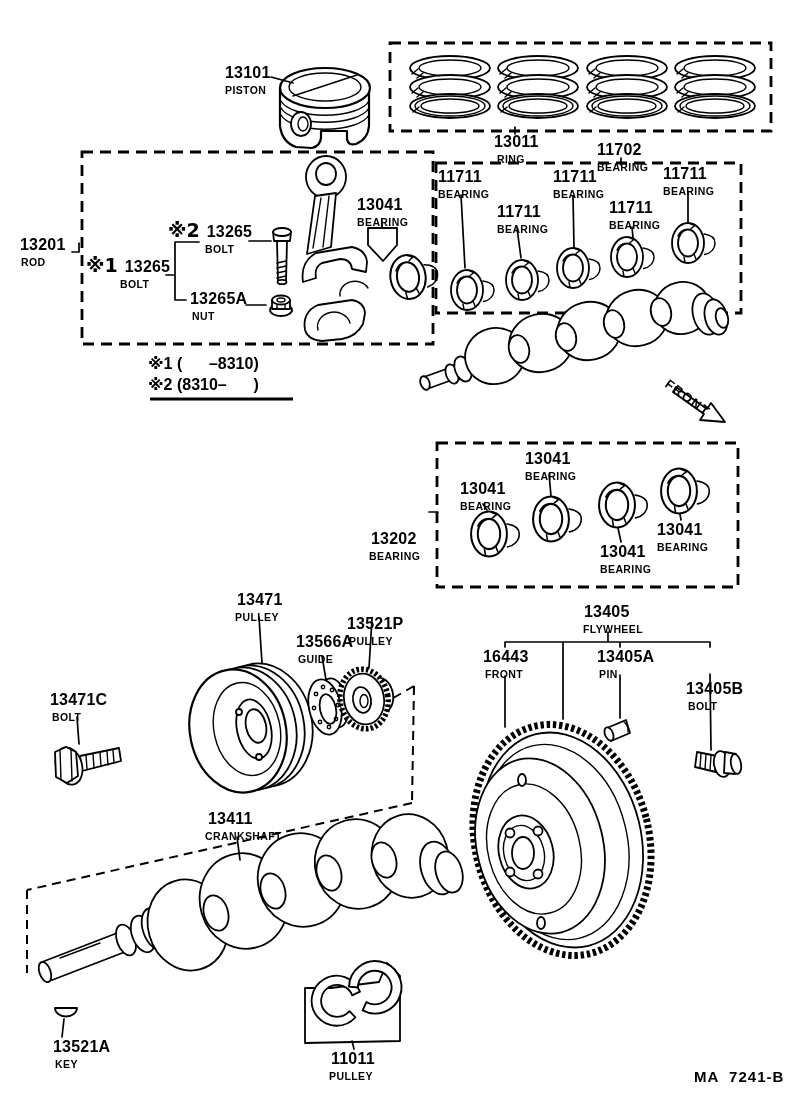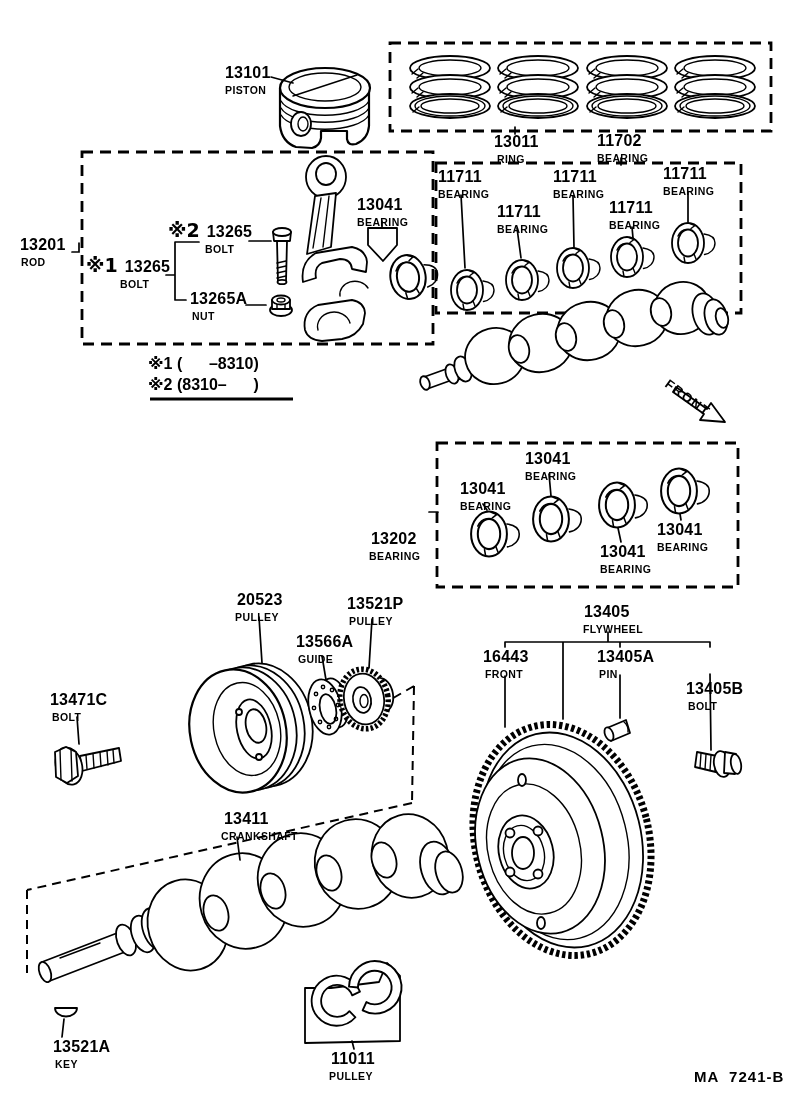--- a/index.html
+++ b/index.html
@@ -274,21 +274,21 @@
 <div class="lbl" style="left:225px;top:64px">
   <span class="num">13101</span>
   <span class="cap">PISTON</span>
 </div>
 
 <div class="lbl" style="left:494px;top:133px">
   <span class="num">13011</span>
   <span class="cap" style="padding-left:3px">RING</span>
 </div>
 
-<div class="lbl" style="left:597px;top:132px">
+<div class="lbl" style="left:597px;top:141px">
   <span class="num">11702</span>
   <span class="cap">BEARING</span>
 </div>
 
 <div class="lbl" style="left:438px;top:168px">
   <span class="num">11711</span>
   <span class="cap">BEARING</span>
 </div>
 <div class="lbl" style="left:553px;top:168px">
   <span class="num">11711</span>
@@ -354,25 +354,25 @@
 <div class="lbl" style="left:600px;top:543px">
   <span class="num">13041</span>
   <span class="cap">BEARING</span>
 </div>
 <div class="lbl" style="left:657px;top:521px">
   <span class="num">13041</span>
   <span class="cap">BEARING</span>
 </div>
 
 <div class="lbl" style="left:237px;top:591px">
-  <span class="num">20523</span>
+  <span class="num">13471</span>
   <span class="cap" style="margin-left:-2px">PULLEY</span>
 </div>
 
-<div class="lbl" style="left:347px;top:595px">
+<div class="lbl" style="left:347px;top:615px">
   <span class="num">13521P</span>
   <span class="cap" style="padding-left:2px">PULLEY</span>
 </div>
 
 <div class="lbl" style="left:296px;top:633px">
   <span class="num">13566A</span>
   <span class="cap" style="padding-left:2px">GUIDE</span>
 </div>
 
 <div class="lbl" style="left:50px;top:691px">
@@ -393,21 +393,21 @@
 <div class="lbl" style="left:597px;top:648px">
   <span class="num">13405A</span>
   <span class="cap" style="padding-left:2px">PIN</span>
 </div>
 
 <div class="lbl" style="left:686px;top:680px">
   <span class="num">13405B</span>
   <span class="cap" style="padding-left:2px">BOLT</span>
 </div>
 
-<div class="lbl" style="left:224px;top:810px">
+<div class="lbl" style="left:208px;top:810px">
   <span class="num">13411</span>
   <span class="cap" style="margin-left:-3px">CRANKSHAFT</span>
 </div>
 
 <div class="lbl" style="left:53px;top:1038px">
   <span class="num">13521A</span>
   <span class="cap" style="padding-left:2px">KEY</span>
 </div>
 
 <div class="lbl" style="left:331px;top:1050px">

